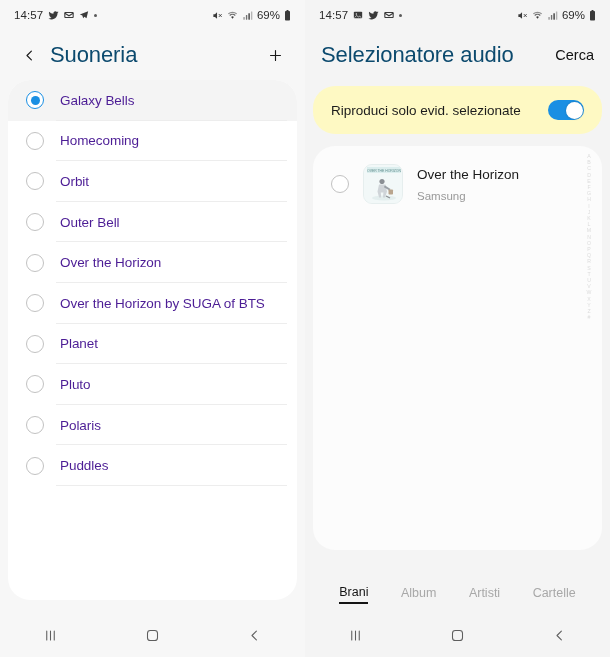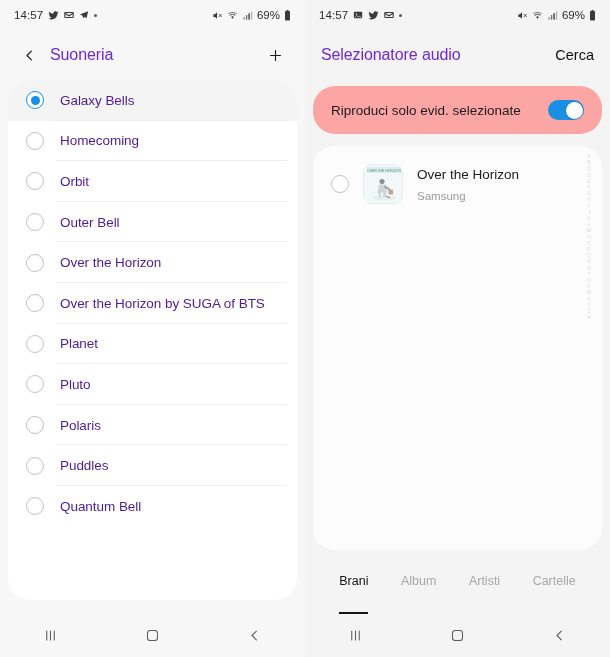--- a/index.html
+++ b/index.html
@@ -31,21 +31,21 @@
   
   .appbar {
     height: 50px; display: flex; align-items: center;
     padding: 0 16px;
   }
   .appbar-back {
     width: 26px; height: 26px; display: flex; align-items: center; justify-content: center;
     color: #1a1a1a; margin-right: 8px;
   }
   .appbar-title {
-    font-size: 16px; color: #6d28d9; letter-spacing: -0.1px;
+    font-size: 22px; color: #0c4a6e; letter-spacing: -0.1px;
   }
   .appbar-right { margin-left: auto; display: flex; align-items: center; }
   .appbar-plus {
     width: 28px; height: 28px; display: flex; align-items: center; justify-content: center;
     color: #1a1a1a;
   }
   .appbar-action {
     font-size: 14.5px; color: #111;
   }
 
@@ -79,21 +79,21 @@
     content: ""; width: 9px; height: 9px; border-radius: 50%;
     background: #1a8fe3;
   }
   .row-label {
     margin-left: 16px; font-size: 13.5px; color: #4c1d95;
     letter-spacing: -0.05px;
   }
 
   
   .toggle-card {
-    margin: 6px 8px 0; background: #fca5a5;
+    margin: 6px 8px 0; background: #fef9c3;
     border-radius: 22px; height: 48px;
     display: flex; align-items: center; padding: 0 18px;
   }
   .toggle-label { font-size: 13.5px; color: #1c1c1c; }
   .switch {
     margin-left: auto; width: 36px; height: 20px; border-radius: 10px;
     background: #1a8fe3; position: relative; flex: none;
   }
   .switch .knob {
     position: absolute; top: 1.5px; right: 1.5px;
@@ -127,21 +127,21 @@
     width: 12px; display: flex; flex-direction: column;
     align-items: center; gap: 1px;
   }
   .index-strip span {
     font-size: 5.2px; color: #dcdcdc; line-height: 1;
   }
 
   
   .tabs {
     position: absolute; left: 0; right: 0; bottom: 43px;
-    height: 40px; display: flex; justify-content: space-around;
+    height: 40px; display: flex; align-items: center; justify-content: space-around;
     padding: 0 18px;
   }
   .tab { font-size: 12.5px; color: #a8a8a8; padding-bottom: 3px; }
   .tab.active { color: #141414; border-bottom: 2px solid #141414; }
 
   
   .navbar {
     position: absolute; left: 0; right: 0; bottom: 0; height: 43px;
     display: flex; align-items: center; justify-content: space-around;
     color: #5e5e5e;
@@ -267,24 +267,20 @@
         </div>
         <div class="row">
           <div class="radio"></div>
           <div class="row-label">Polaris</div>
           <div class="divider"></div>
         </div>
         <div class="row">
           <div class="radio"></div>
           <div class="row-label">Puddles</div>
           <div class="divider"></div>
-        </div>
-        <div class="row">
-          <div class="radio"></div>
-          <div class="row-label">Quantum Bell</div>
         </div>
       </div>
 
     <div class="navbar">
       <div class="nav-btn">
         <svg width="15" height="15" viewBox="0 0 24 24" fill="none" stroke="#5e5e5e" stroke-width="1.7" stroke-linecap="round">
             <path d="M6 5v14M12 5v14M18 5v14"></path>
           </svg>
       </div>
       <div class="nav-btn">

